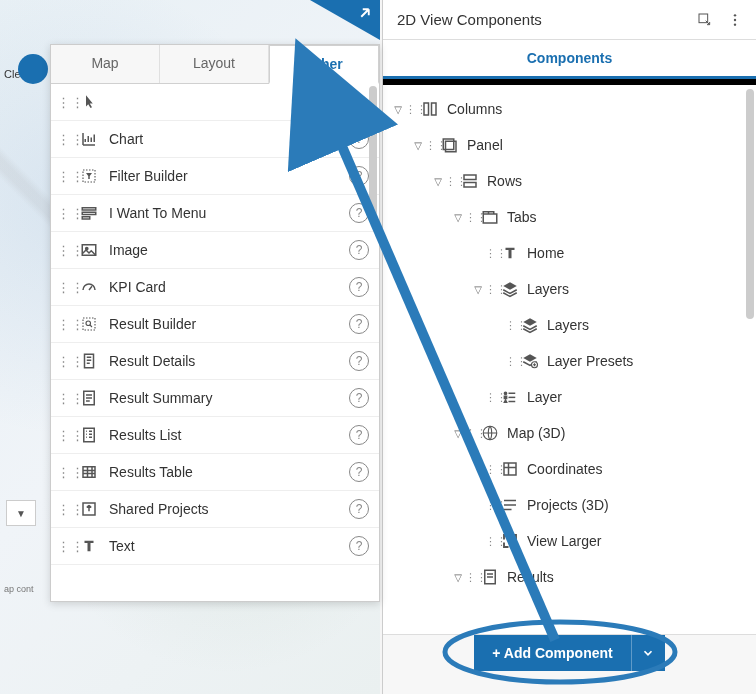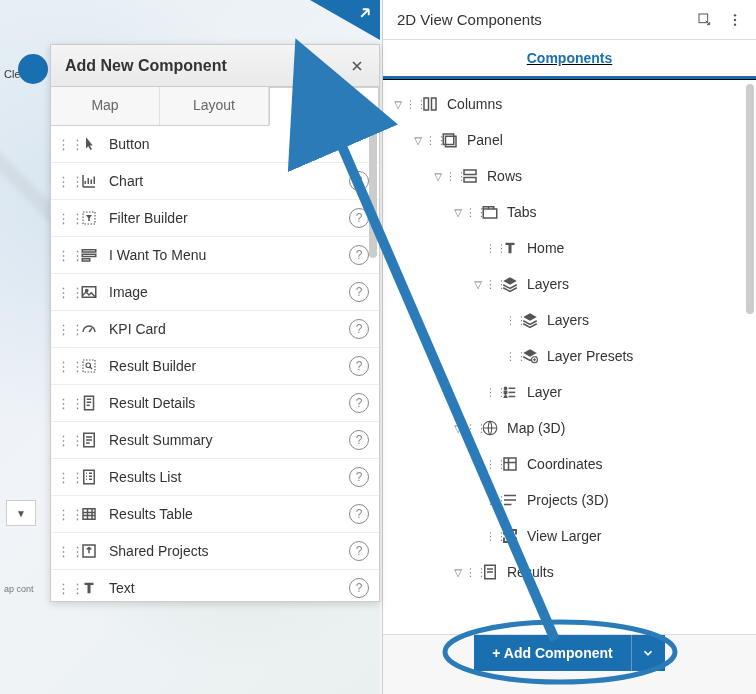--- a/index.html
+++ b/index.html
@@ -33,21 +33,21 @@
   .comp-icon { width:24px; height:24px; margin:0 8px; display:flex; align-items:center; justify-content:center; color:#555; }
   .comp-label { flex:1; font-size:14px; color:#333; }
   .help-circle { width:20px; height:20px; border:1.5px solid #888; border-radius:50%; display:flex; align-items:center; justify-content:center; font-size:12px; color:#888; }
   .list-scrollbar { position:absolute; right:2px; top:2px; width:8px; height:130px; background:#ccc; border-radius:4px; }
 
   
   .right-panel { position:absolute; left:382px; top:0; width:374px; height:694px; background:#fff; border-left:1px solid #ccc; display:flex; flex-direction:column; }
   .rp-header { height:40px; display:flex; align-items:center; padding:0 10px 0 14px; border-bottom:1px solid #ddd; }
   .rp-header h3 { margin:0; font-size:15px; font-weight:400; color:#333; flex:1; }
   .rp-header .hicon { width:22px; height:22px; margin-left:8px; display:flex; align-items:center; justify-content:center; color:#555; cursor:pointer;}
-  .rp-tabs { display:flex; border-bottom:1px solid #000000;text-decoration:underline; }
+  .rp-tabs { display:flex; border-bottom:6px solid #000000; }
   .rp-tab { flex:1; text-align:center; padding:10px 0; font-size:14px; color:#666; cursor:pointer; }
   .rp-tab.active { color:#1a6fb0; font-weight:600; border-bottom:3px solid #1a6fb0; }
   .tree { flex:1; overflow-y:auto; padding:6px 4px 6px 8px; position:relative; }
   .tree-row { display:flex; align-items:center; height:36px; font-size:14px; color:#333; cursor:pointer; white-space:nowrap; }
   .tree-row .exp { width:14px; color:#666; font-size:10px; text-align:center; }
   .tree-row .td { width:10px; color:#888; font-size:11px; text-align:center; }
   .tree-row .ticon { width:22px; height:22px; margin:0 6px 0 4px; display:flex; align-items:center; justify-content:center; color:#555; }
   .ind { display:inline-block; width:20px; }
   .tree-scrollbar { position:absolute; right:2px; top:4px; width:8px; height:230px; background:#ccc; border-radius:4px; }
   .rp-footer { height:60px; border-top:1px solid #ddd; background:#f7f7f7; display:flex; align-items:flex-start; justify-content:center; }
@@ -73,43 +73,34 @@
 <div class="dropdown-caret">▼</div>
 <div class="credits">ap cont</div>
 
 <div class="blue-corner">
   <svg width="18" height="18" viewBox="0 0 24 24" fill="none" stroke="currentColor" stroke-width="2.5">
       <path d="M7 17L17 7M17 7H9M17 7v8"></path>
     </svg>
 </div>
 
 <div class="add-panel">
-  <div class="add-header">
-    <h3>Add New Component</h3>
-    <div class="close-x">
-      <svg width="16" height="16" viewBox="0 0 24 24" stroke="#555" stroke-width="2.5" fill="none">
-          <path d="M6 6l12 12M18 6L6 18"></path>
-        </svg>
-    </div>
-  </div>
   <div class="tabs">
     <div class="tab">Map</div>
     <div class="tab">Layout</div>
     <div class="tab active">Other</div>
   </div>
   <div class="comp-list" id="comp-list">
     <div class="list-scrollbar"></div>
   <div class="comp-row">
         <span class="drag-dots">⋮⋮</span>
         <span class="comp-icon">
           <svg width="18" height="18" viewBox="0 0 24 24" fill="#555">
             <path d="M8 3l0 15 3-3 3 5 2-1-3-5 4 0z"></path>
           </svg>
         </span>
-        <span class="comp-label">Button</span>
       </div>
       <div class="comp-row">
         <span class="drag-dots">⋮⋮</span>
         <span class="comp-icon">
           <svg width="18" height="18" viewBox="0 0 24 24" fill="none" stroke="#555" stroke-width="2">
             <path d="M4 20V4M4 20h16M7 16v-4m4 4V8m4 8v-6m4 6V6"></path>
           </svg>
         </span>
         <span class="comp-label">Chart</span>
         <span class="help-circle">?</span>

